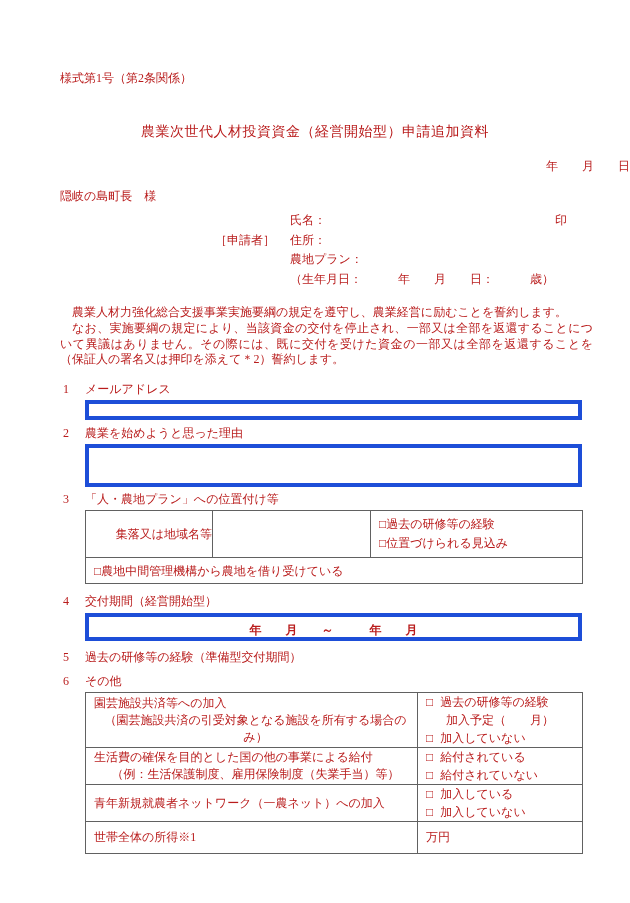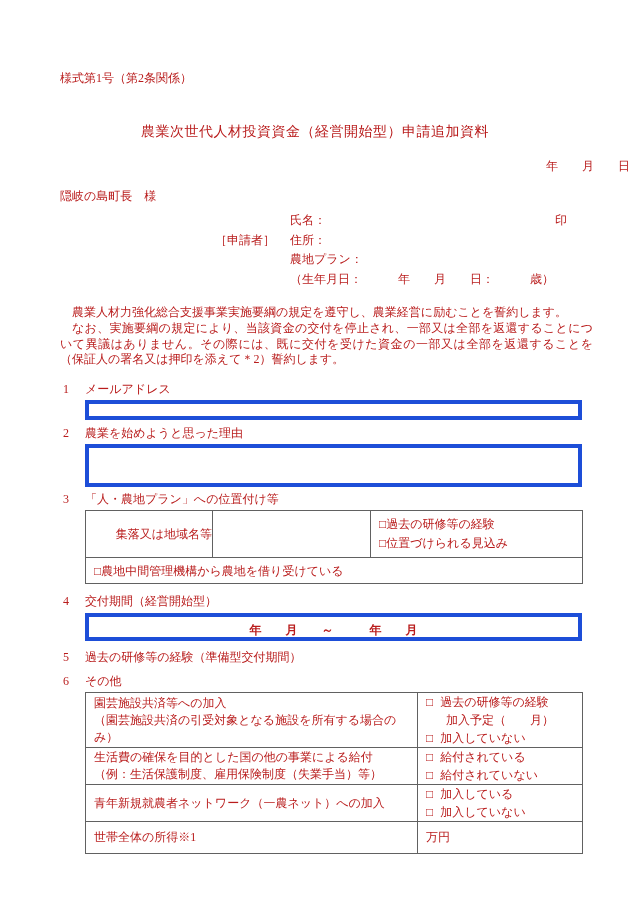--- a/index.html
+++ b/index.html
@@ -61,21 +61,21 @@
   .t6-r2 td { height:37px; }
   .t6-r3 td { height:36px; }
   .t6-r4 td { height:32px; }
 
   .opt { display:flex; line-height:18px; align-items:baseline; }
   .opt-tight { line-height:19px; }
   .cb { flex:0 0 auto; }
   .gap .cb { margin-right:7px; }
   .cont { padding-left:20px; line-height:18px; }
   .cell-line { line-height:17px; }
-  .cell-line2 { line-height:17px; }
+  .cell-line2 { line-height:17px;text-align:center; }
   .income-cell { padding-right:8px !important; }
 
   .mt14 { margin-top:14px; }
   .mt6  { margin-top:6px; }
   .mt5  { margin-top:5px; }
   .mt10 { margin-top:10px; }
   .mt9  { margin-top:9px; }
 </style>
 </head>
 <body>

